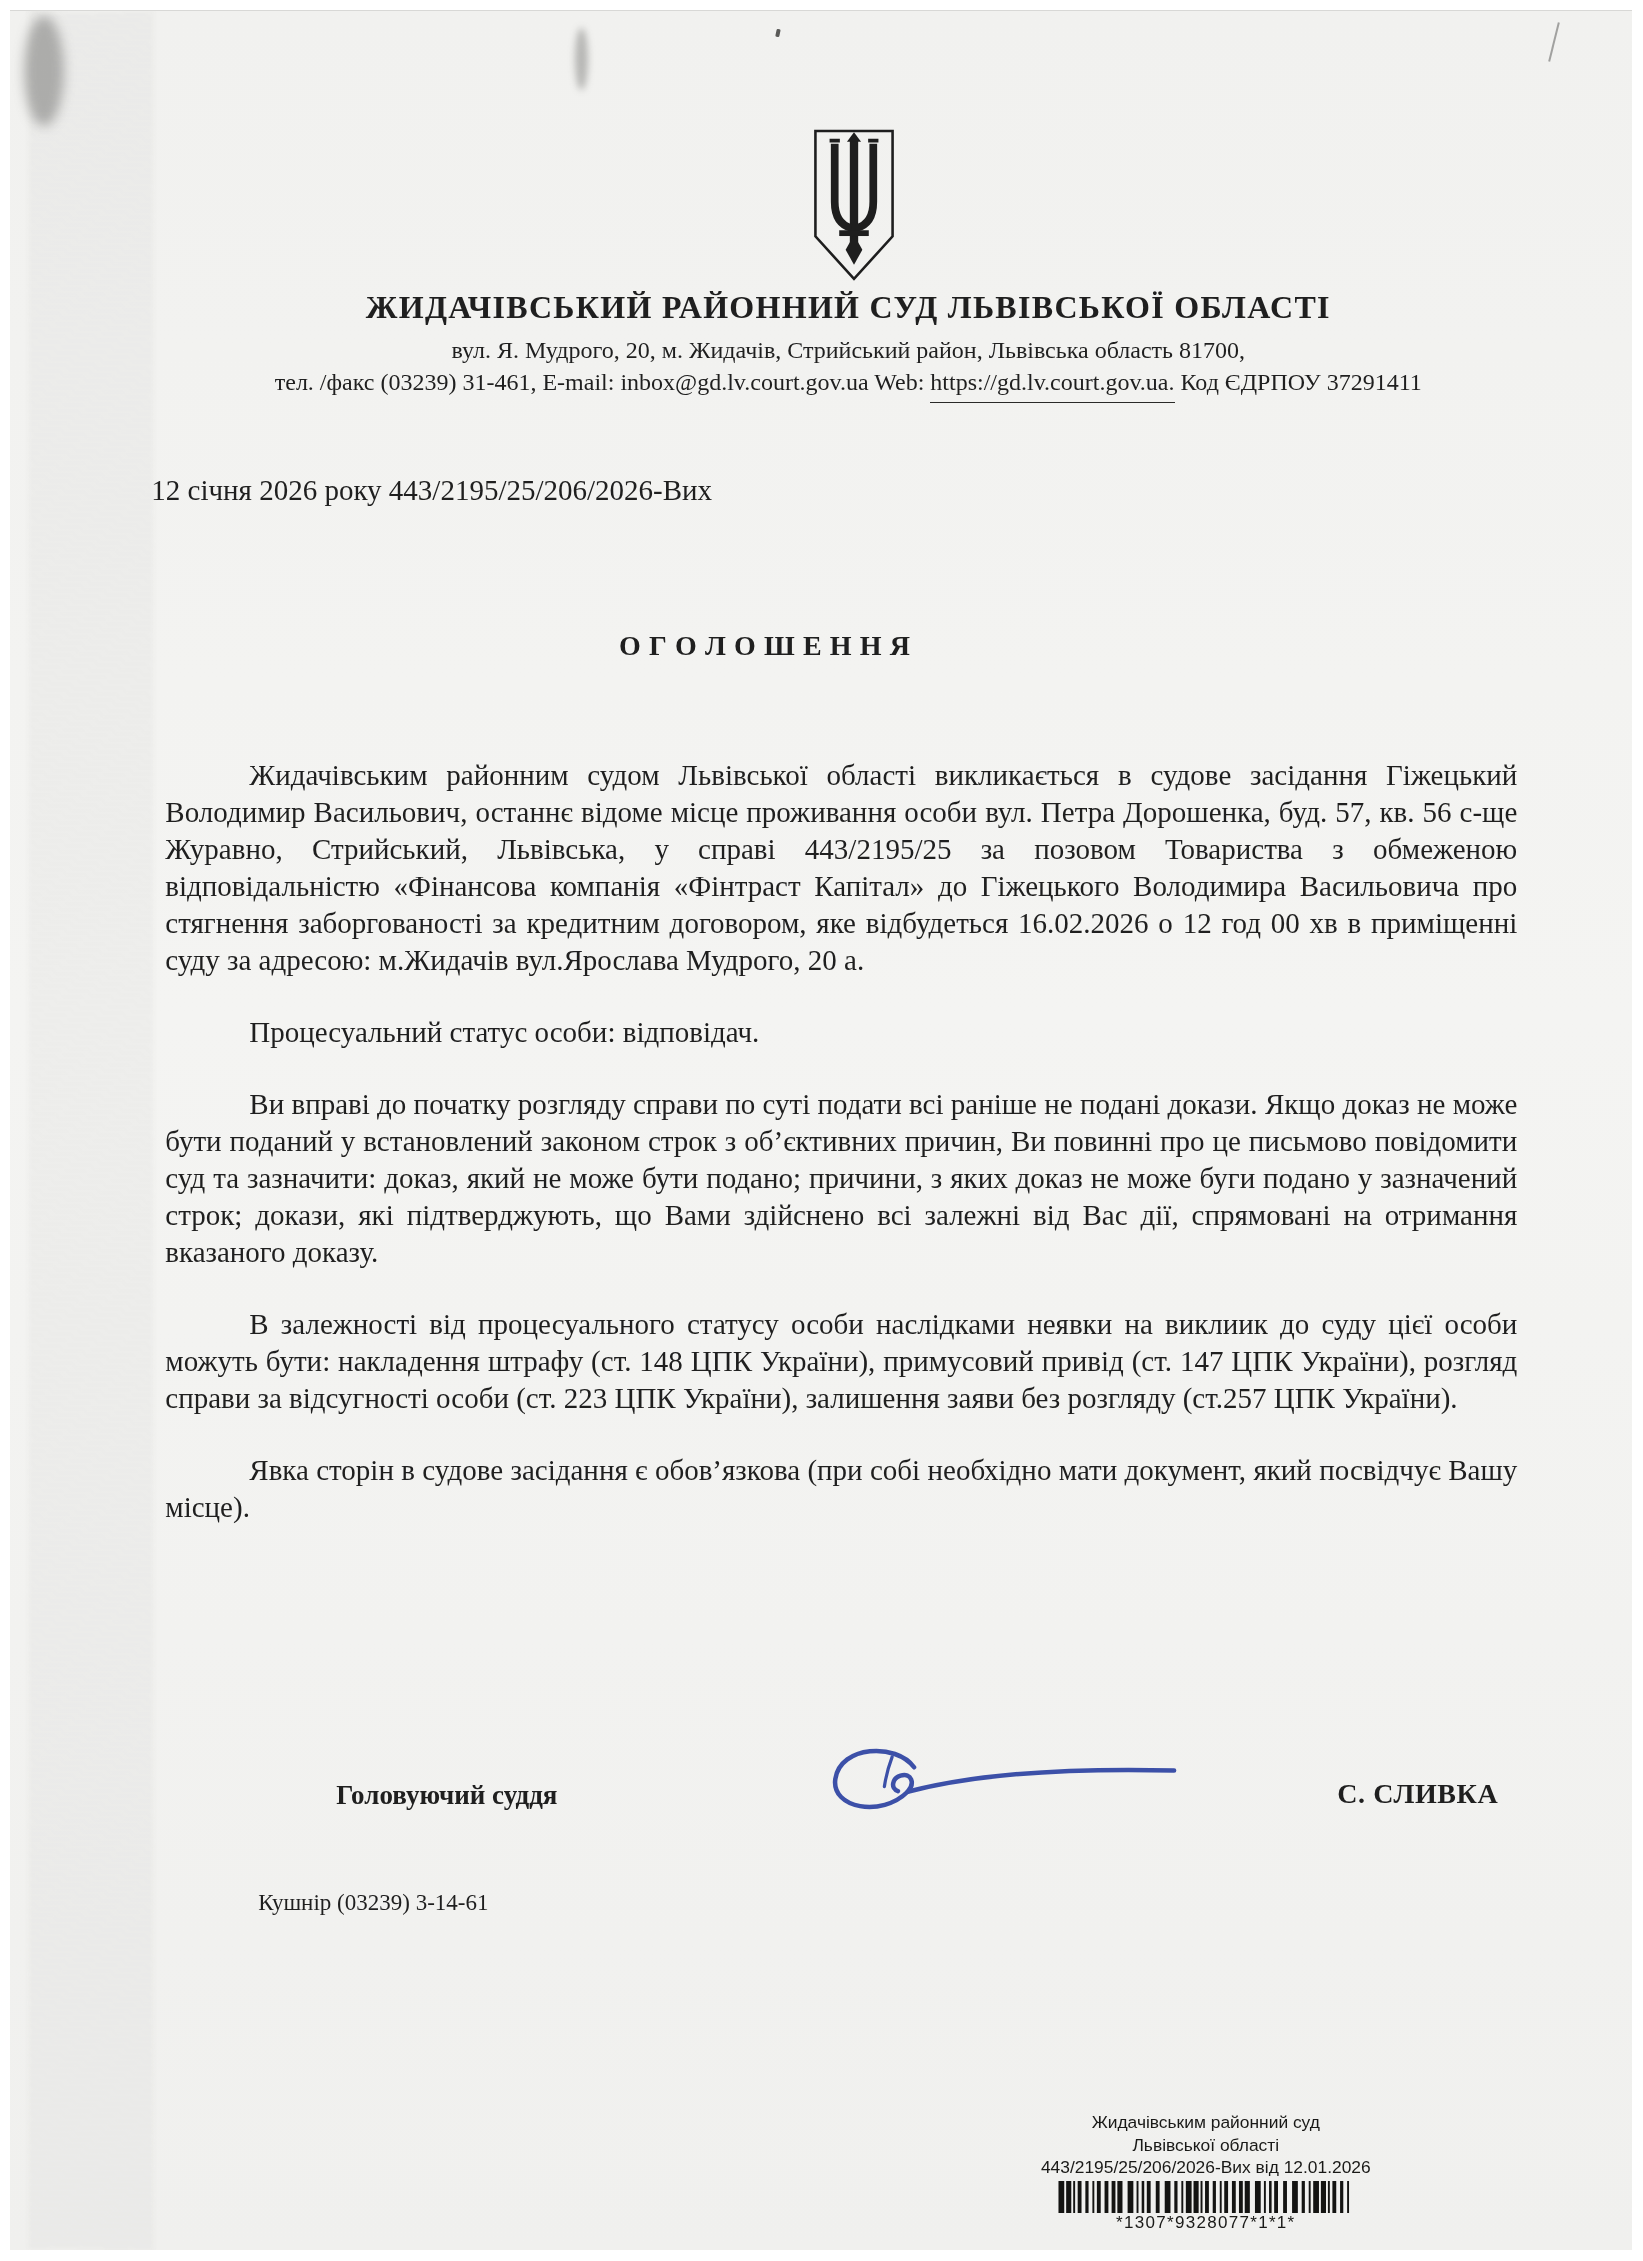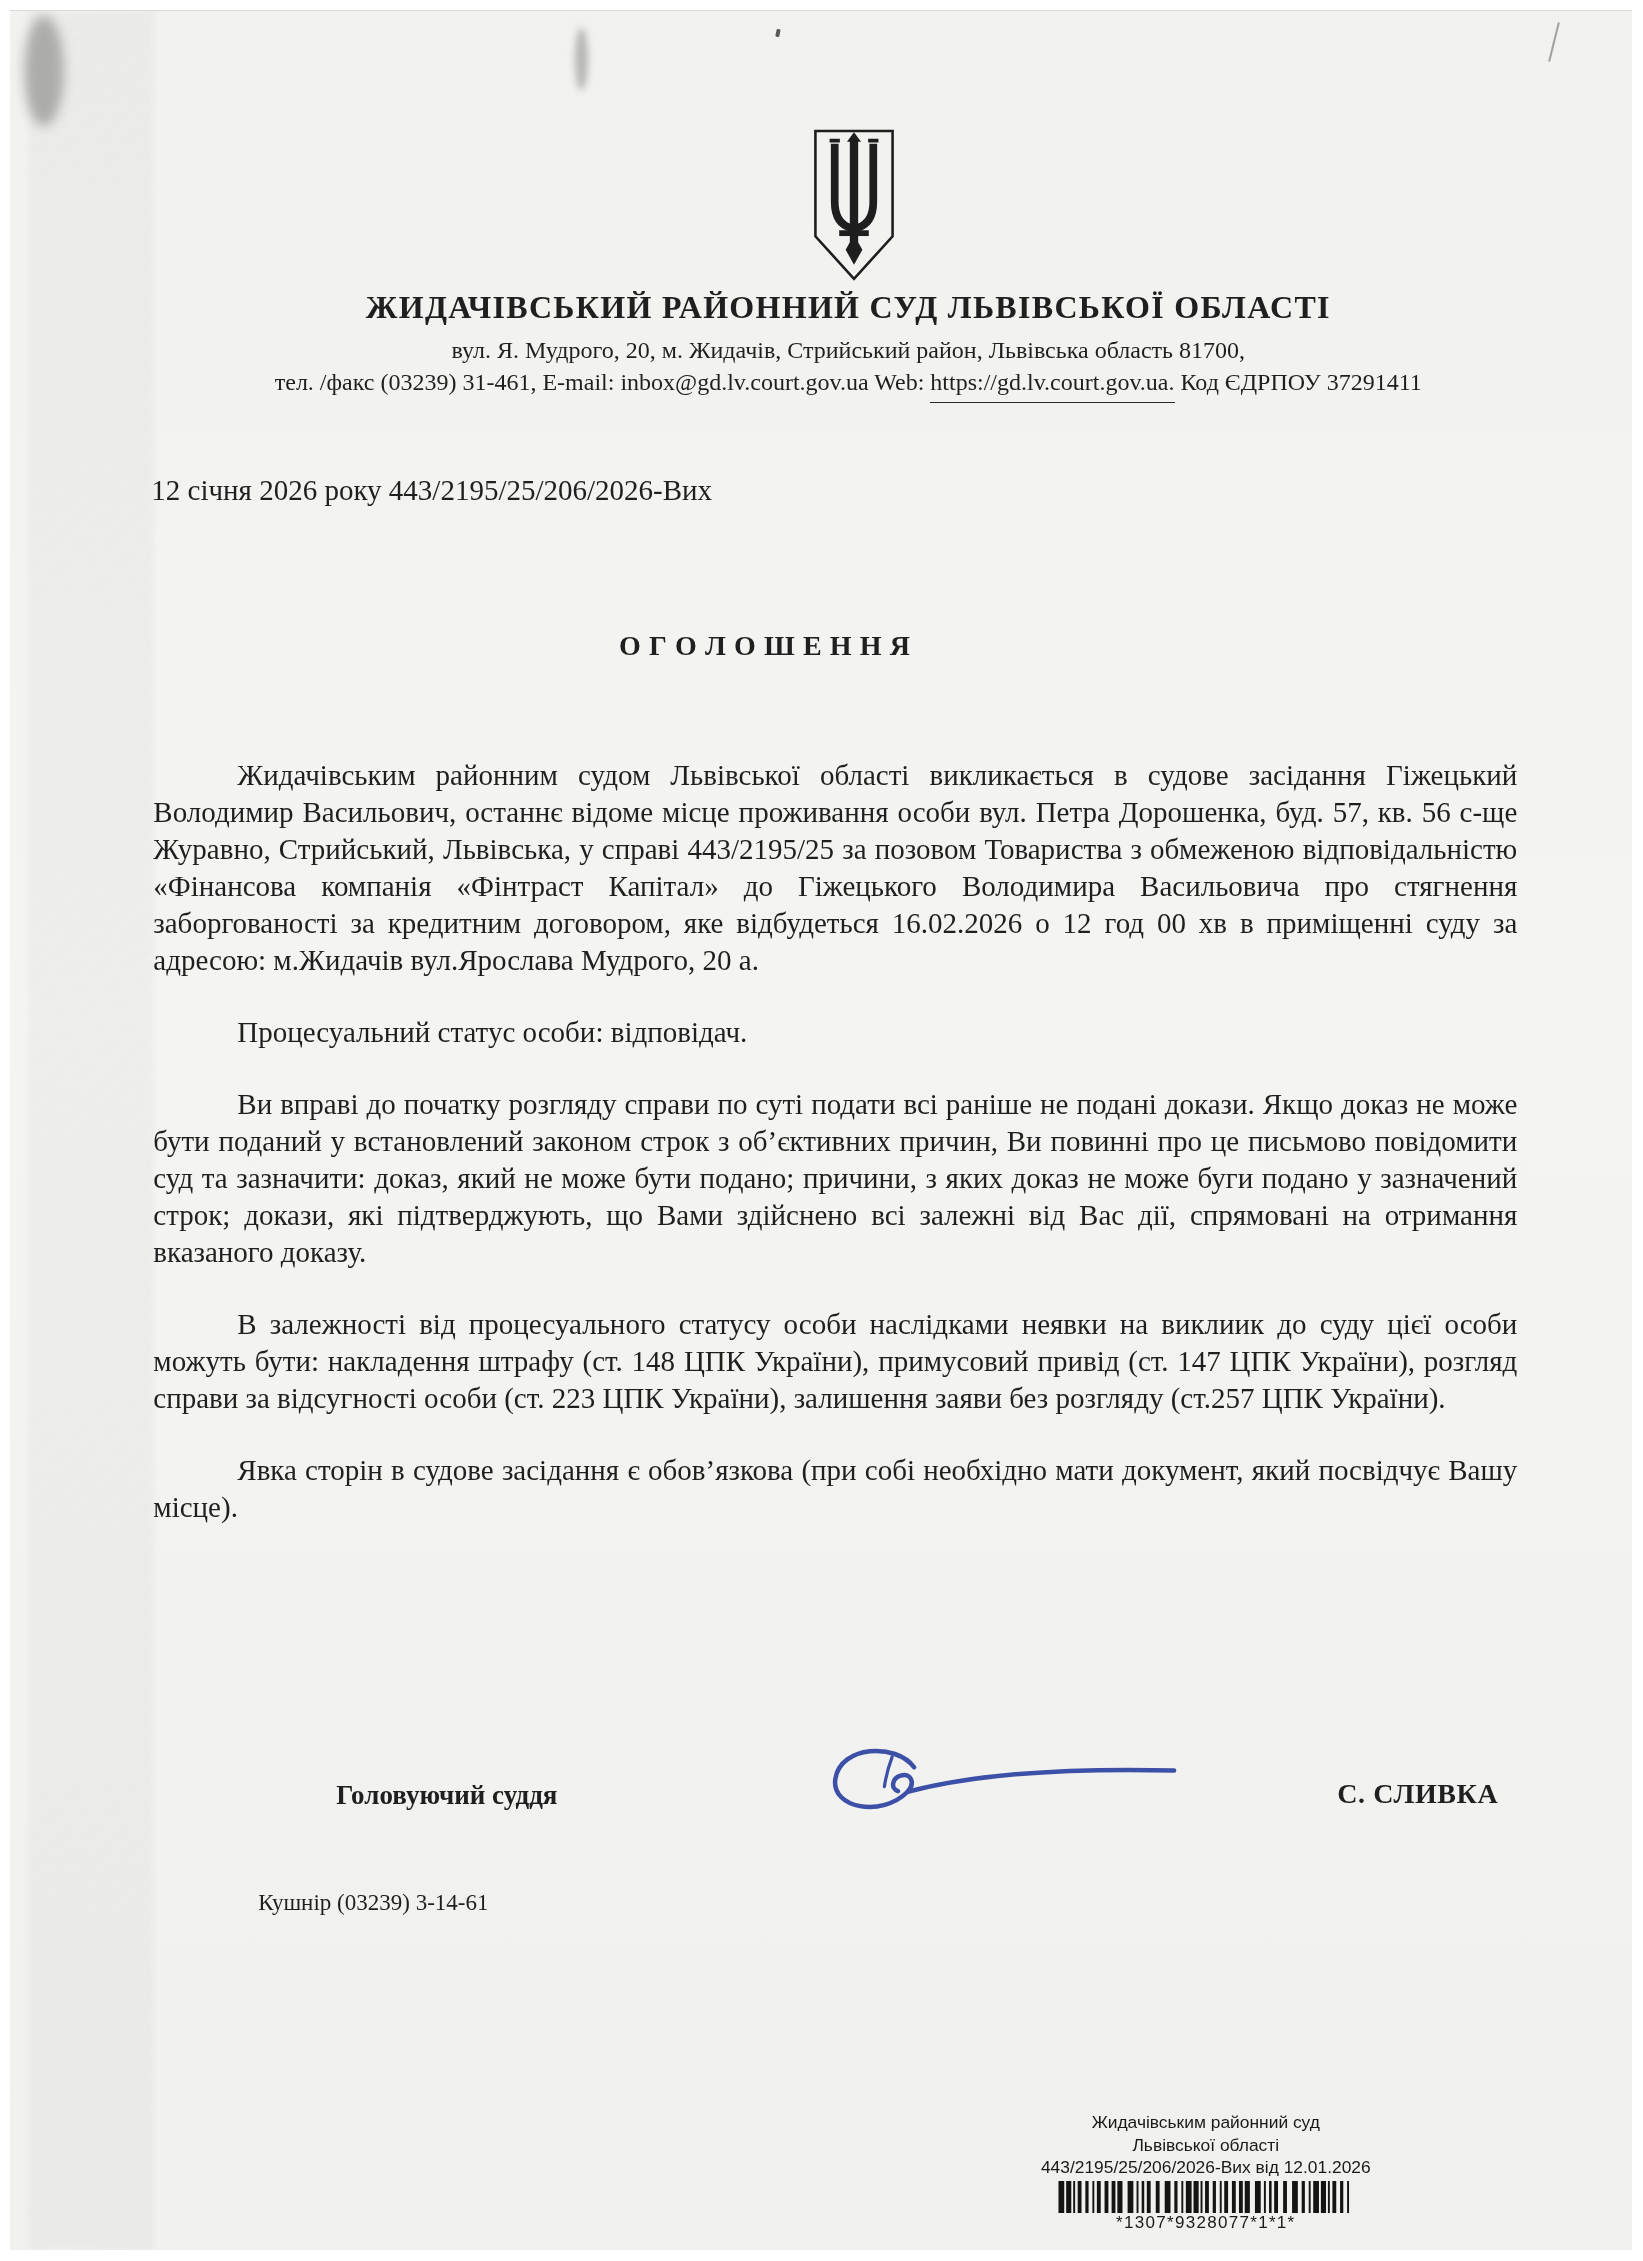--- a/index.html
+++ b/index.html
@@ -42,21 +42,21 @@
 
   .ref-line{position:absolute;left:141px;top:427px;font-size:29px;margin-top:36px;}
 
   .doc-title{
     position:absolute;left:139px;top:619px;width:1231px;text-align:center;
     font-size:28px;font-weight:bold;margin:0;letter-spacing:0.6px;
   }
 
   .body-text{position:absolute;left:139px;top:746px;width:1368px;}
   .body-text p{
-    margin:0 0 35px 4px;font-size:29px;line-height:37px;
+    margin:0 0 35px 16px;font-size:29px;line-height:37px;
     text-align:justify;text-indent:84px;
   }
 
   .sig-role{position:absolute;left:326px;top:1769px;font-size:27px;font-weight:bold;}
   .signature-svg{position:absolute;left:806px;top:1729px;width:371px;height:79px;}
   .sig-name{position:absolute;left:1327px;top:1767px;font-size:28px;font-weight:bold;letter-spacing:0.6px;}
 
   .clerk-line{position:absolute;left:248px;top:1879px;font-size:23px;}
 
   

